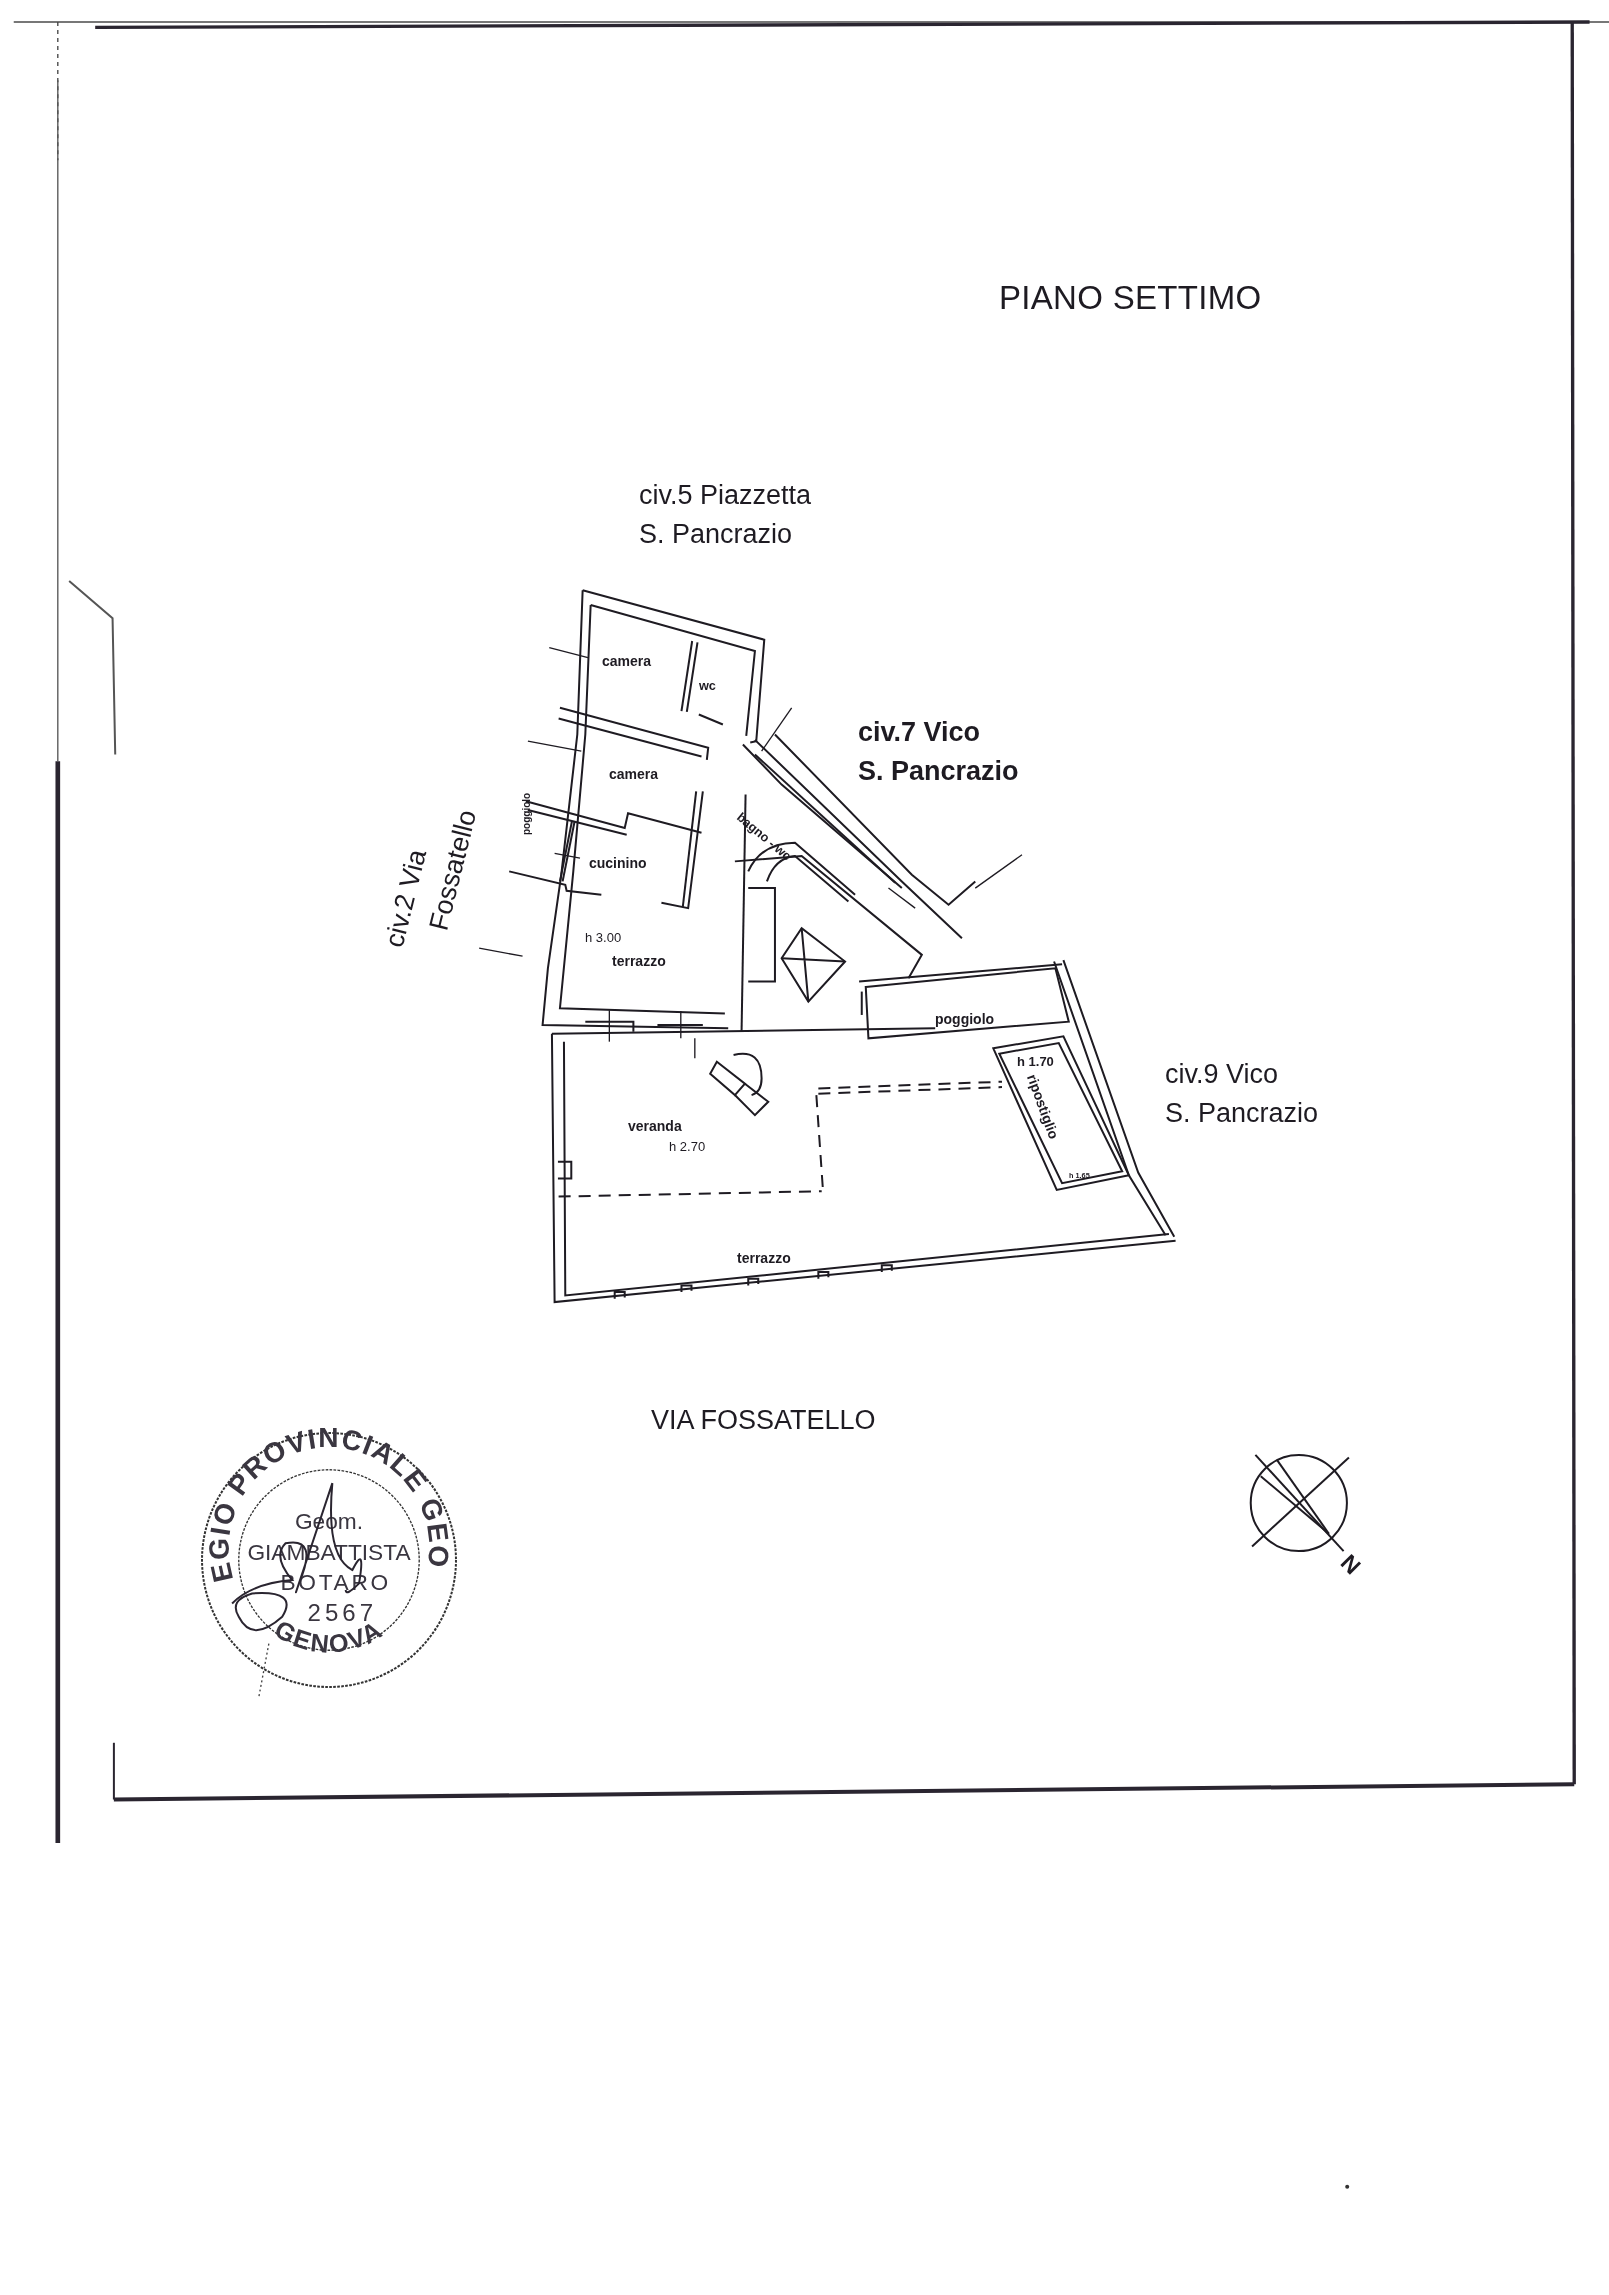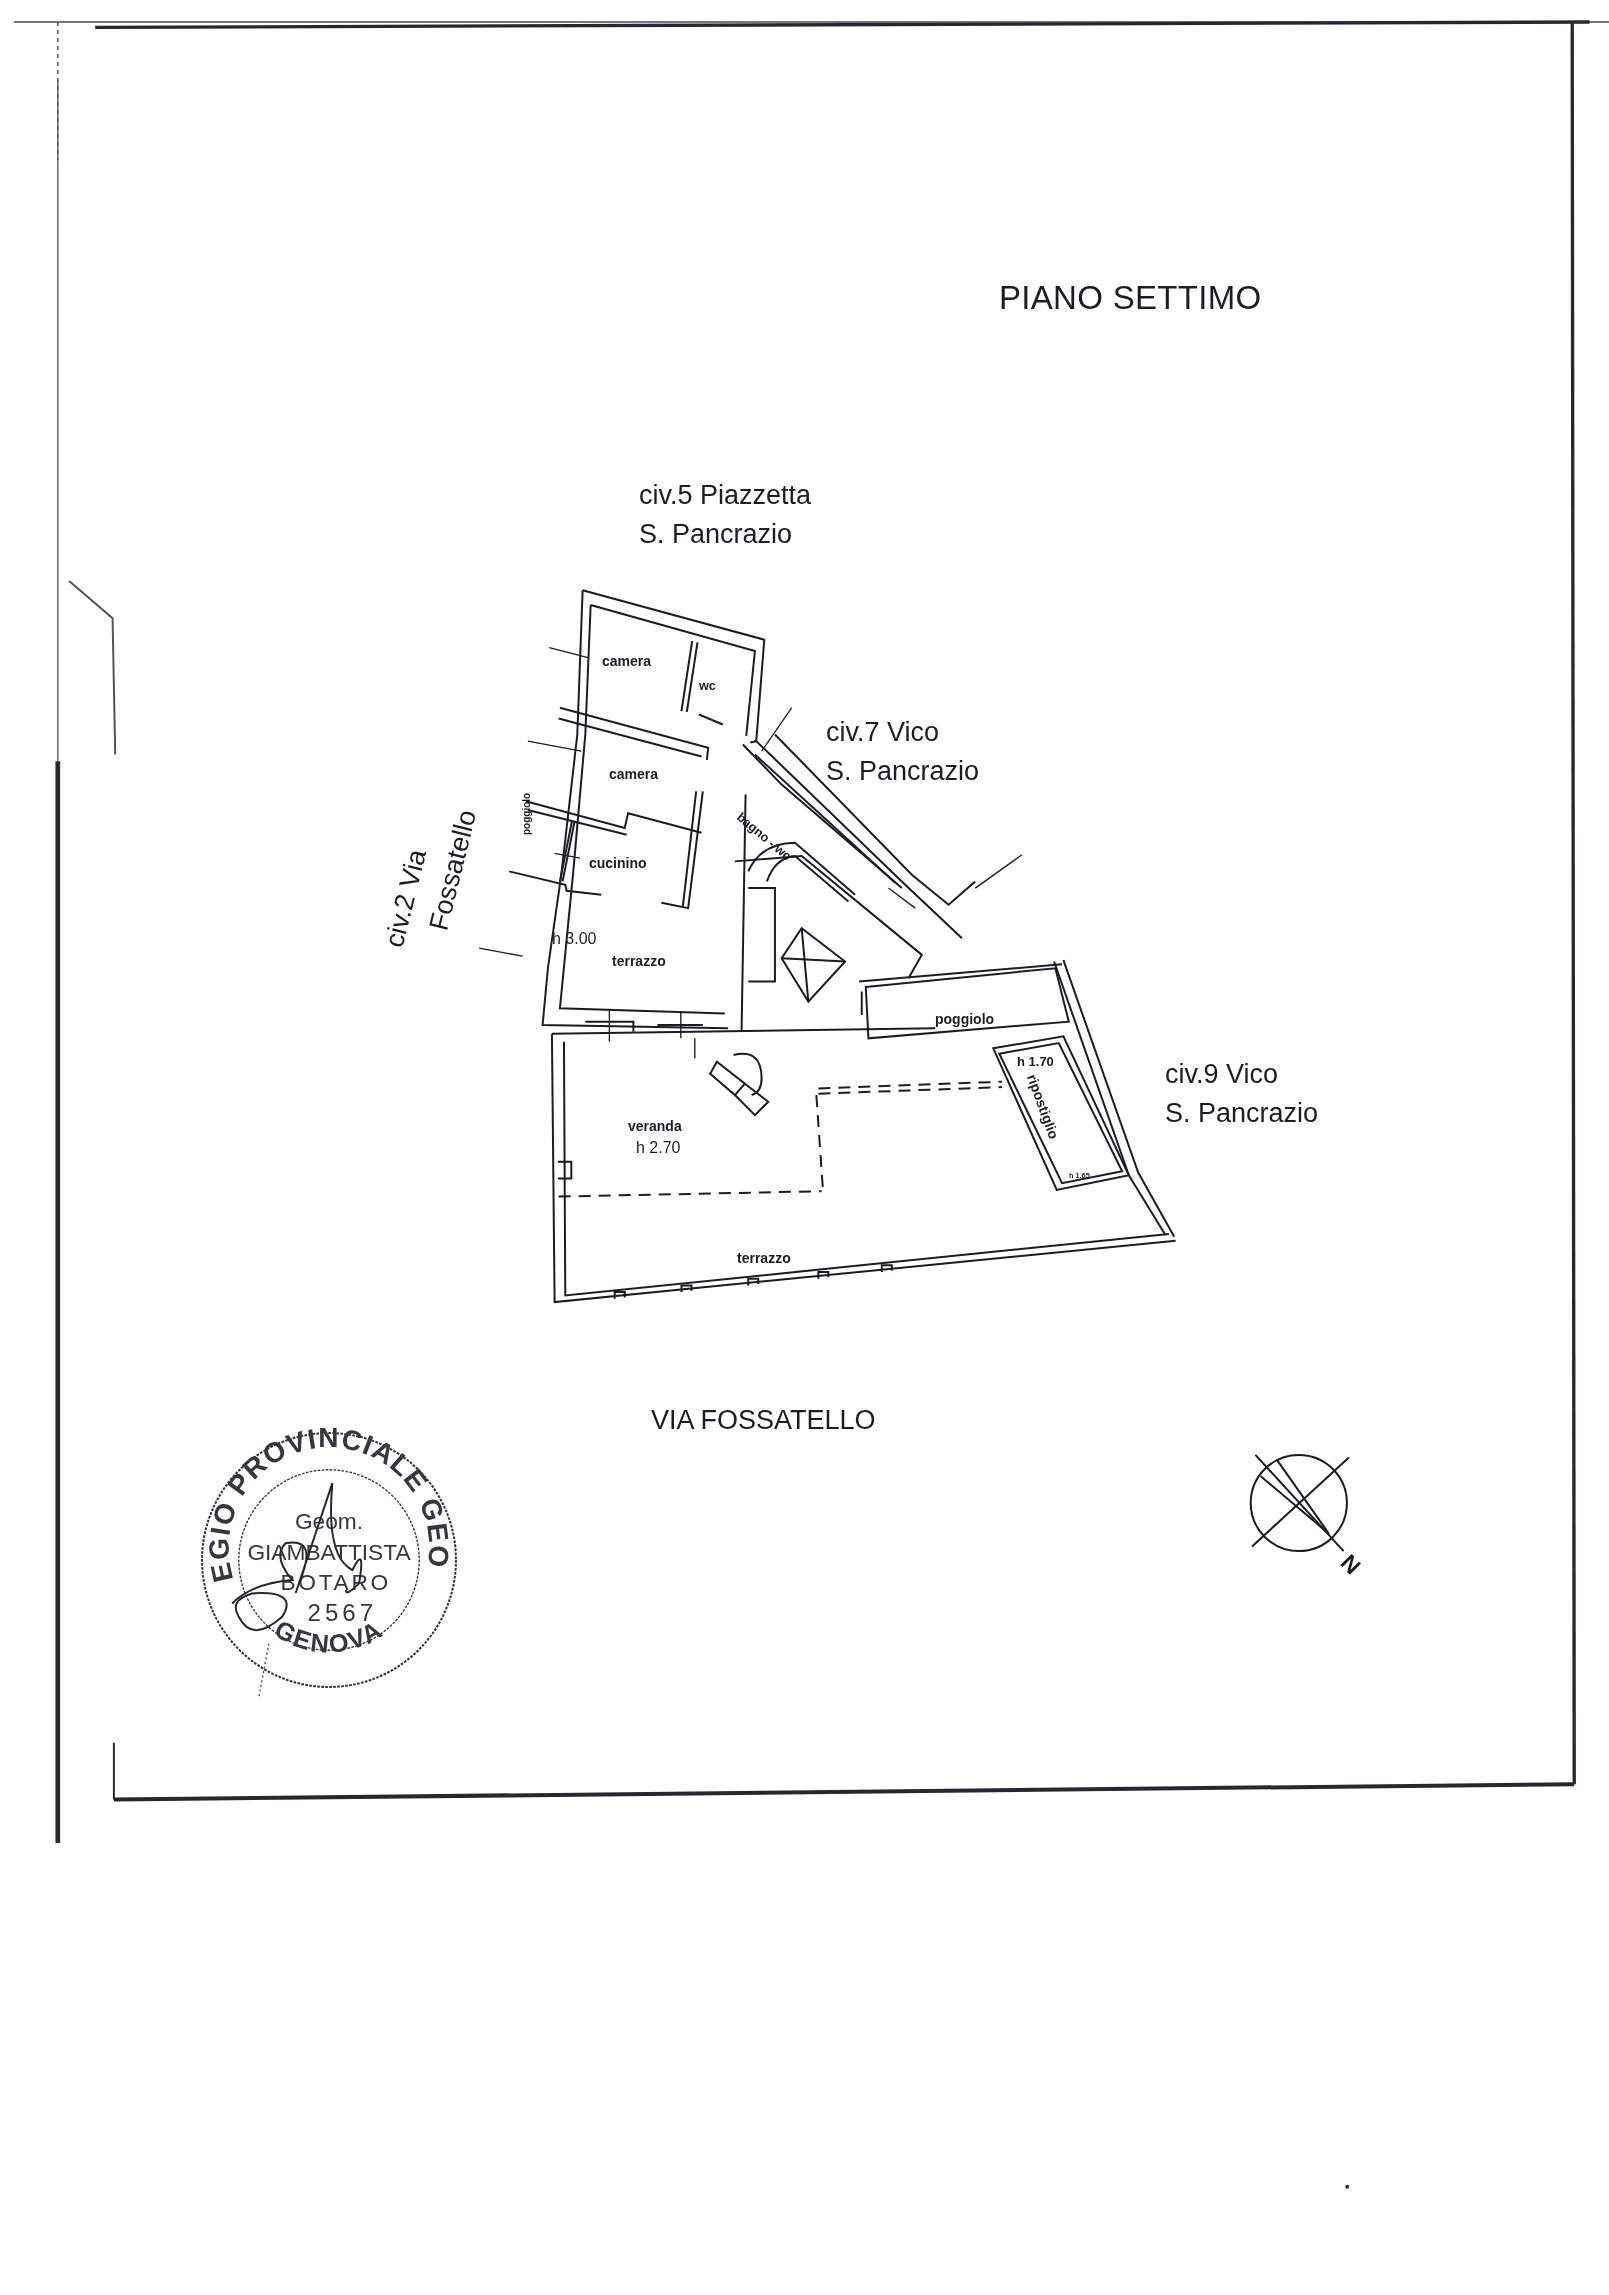--- a/index.html
+++ b/index.html
@@ -3,21 +3,21 @@
 <meta charset="utf-8">
 <style>
   html, body { margin: 0; padding: 0; background: #ffffff; }
   body { width: 1610px; height: 2295px; position: relative; overflow: hidden;
          font-family: "Liberation Sans", sans-serif; color: #1e1b22; }
   .abs { position: absolute; }
   .title { font-size: 33px; letter-spacing: 0.3px; margin-left: 34px; }
   .street { font-size: 27px; line-height: 39px; }
   .room { font-size: 14px; font-weight: bold; }
   .room-small { font-size: 12.7px; }
-  .h-label { font-size: 16px; }
+  .h-label { font-size: 13px; margin-left: 33px; }
   svg { position: absolute; left: 0; top: 0; }
 </style>
 </head>
 <body>
 
 <svg width="1610" height="2295" viewBox="0 0 2410 3437">
   <line x1="20" y1="33" x2="2410" y2="33" stroke="#777" stroke-width="3"></line>
   <line x1="142" y1="41" x2="2380" y2="33" stroke="#2a2530" stroke-width="5"></line>
   <line x1="86" y1="33" x2="86" y2="240" stroke="#444" stroke-width="2" stroke-dasharray="6 6"></line>
   <line x1="86" y1="1140" x2="86" y2="2760" stroke="#2a2530" stroke-width="7"></line>
@@ -29,21 +29,21 @@
   <circle cx="2017" cy="3275" r="3" fill="#333"></circle>
 </svg>
 
 <div class="abs title" style="left:965px; top:279px;">PIANO SETTIMO</div>
 
 <div class="abs street" style="left:639px; top:476px;">
   <div>civ.5 Piazzetta</div>
   <div>S. Pancrazio</div>
 </div>
 
-<div class="abs street" style="left:826px; top:713px;">
+<div class="abs street" style="left:858px; top:713px;font-weight:bold;">
   <div>civ.7 Vico</div>
   <div>S. Pancrazio</div>
 </div>
 
 <div class="abs street" style="left:1165px; top:1055px;">
   <div>civ.9 Vico</div>
   <div>S. Pancrazio</div>
 </div>
 
 <div class="abs street" style="left:347px; top:828px; width:174px; transform: rotate(-76deg); transform-origin: center;">

